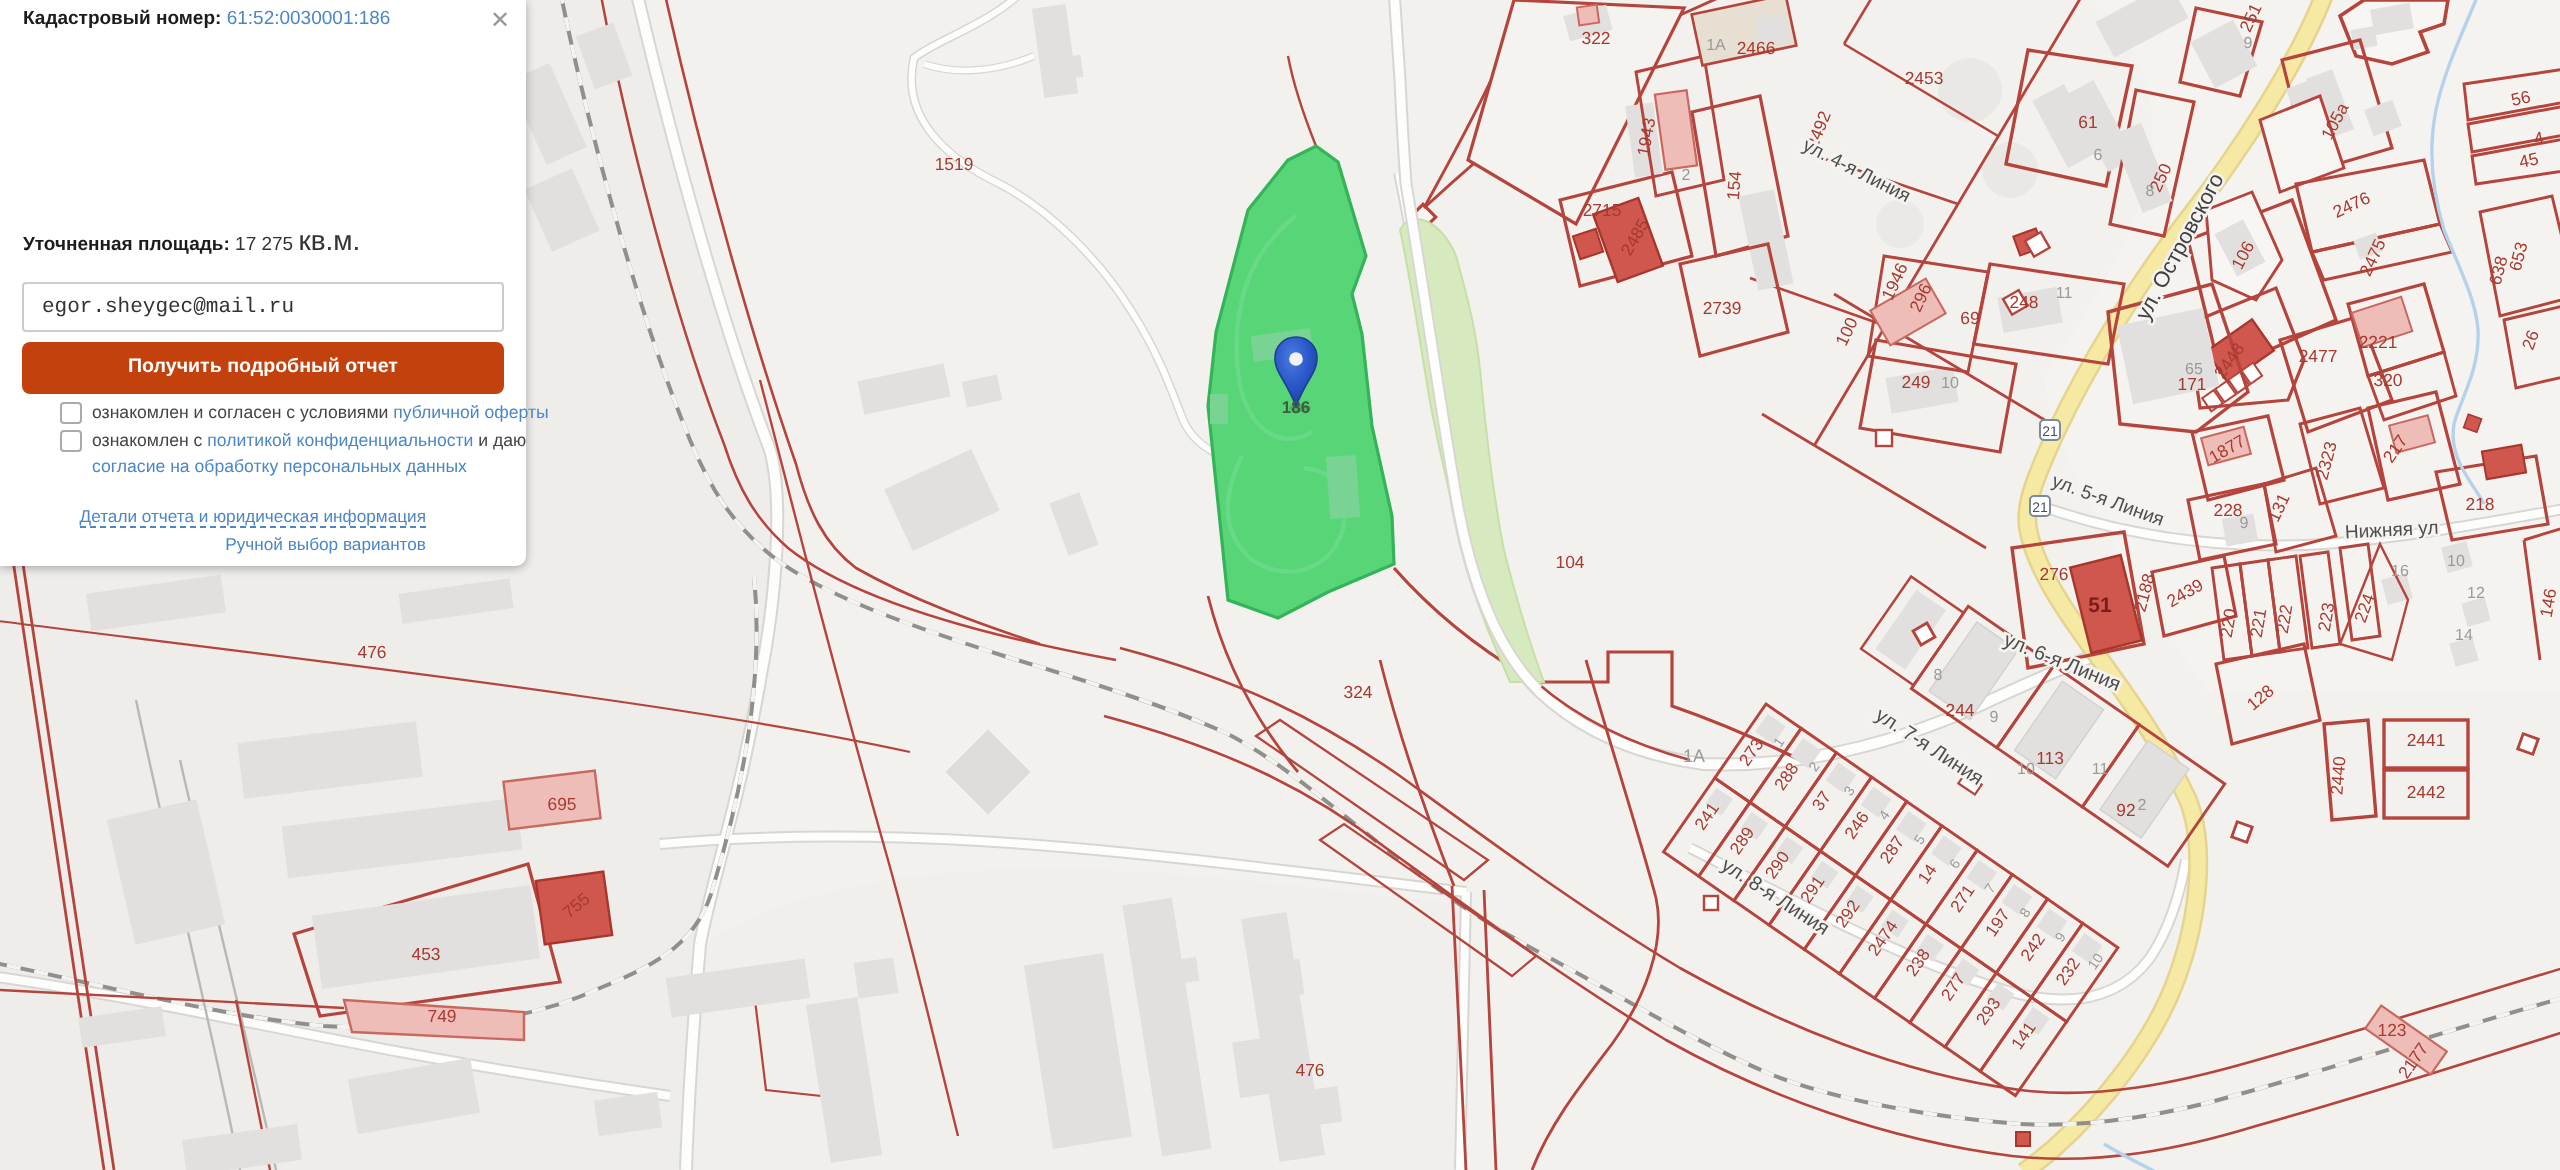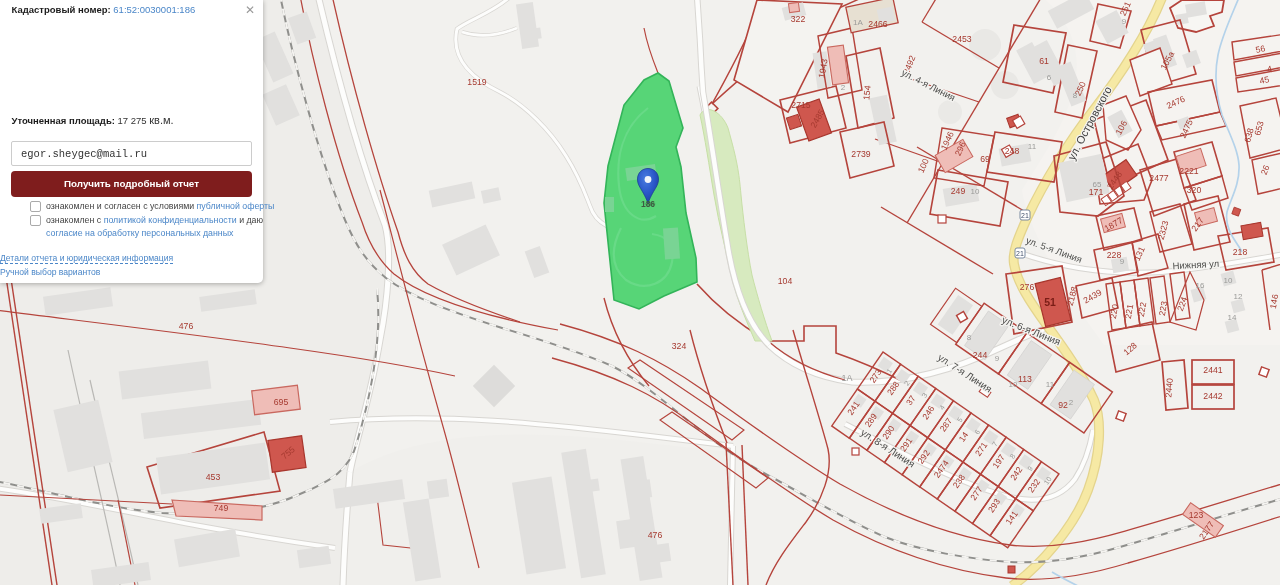--- a/index.html
+++ b/index.html
@@ -7,25 +7,25 @@
 #panel{position:absolute;left:0;top:0;width:263px;height:283px;background:#fff;
  border-radius:0 0 5px 0;box-shadow:0 1px 5px rgba(0,0,0,.3);font-size:9.5px;color:#333;z-index:5}
 #close{position:absolute;right:8px;top:3px;color:#999;font-size:12px;cursor:default}
 .row{position:absolute;left:11.5px;width:248px;line-height:12.9px;white-space:nowrap}
 .row b{color:#1c1c1c}
 .lk{color:#4a86c8;text-decoration:none}
 .u{}
 .dash{border-bottom:1px dashed #4a86c8}
 #email{position:absolute;left:11px;top:141px;width:230px;height:21px;border:1px solid #ccc;
  border-radius:2px;font-family:Liberation Mono, monospace;font-size:10.5px;color:#333;padding:1px 0 1px 9px}
-#btn{position:absolute;left:11px;top:171px;width:241px;height:26px;line-height:26px;background:#7f1d1d;border-radius:4px;
+#btn{position:absolute;left:11px;top:171px;width:241px;height:26px;line-height:26px;background:#c2410c;border-radius:4px;
  color:#fff;font-size:9.8px;font-weight:bold;text-align:center}
 .cb{position:absolute;left:30px;width:246px;display:flex;font-size:8.8px;line-height:12.6px;color:#444}
 .box{flex:0 0 9px;width:9px;height:9px;border:1px solid #aaa;border-radius:2px;background:#fff;margin:1px 5px 0 0}
-.cl{position:absolute;left:0;width:295px;text-align:left;font-size:8.6px}
+.cl{position:absolute;left:0;width:213px;text-align:right;font-size:8.6px}
 </style></head>
 <body>
 
 <svg id="map" width="1280" height="585" viewBox="0 0 1280 585">
 <defs>
 <radialGradient id="ping" cx="40%" cy="30%" r="75%">
  <stop offset="0%" stop-color="#4a7ce0"></stop>
         <stop offset="55%" stop-color="#2a57c9"></stop>
         <stop offset="100%" stop-color="#1e3fa0"></stop>
 </radialGradient>
@@ -525,21 +525,21 @@
 </svg>
 
 <div id="panel">
 
   <div id="close">✕</div>
 
   <div class="row" style="top:4px"><b>Кадастровый номер:</b> <a class="lk u">61:52:0030001:186</a></div>
 
 
 
-  <div class="row" style="top:114px"><b>Уточненная площадь:</b> 17 275 <span style="font-size:11px">кв.м.</span></div>
+  <div class="row" style="top:114px"><b>Уточненная площадь:</b> 17 275 <span style="font-size:14px">кв.м.</span></div>
 
   <input id="email" type="text" value="egor.sheygec@mail.ru" style="">
 
   <div id="btn">Получить подробный отчет</div>
 
   <div class="cb" style="top:200px">
       <span class="box"></span>
       <span>ознакомлен и согласен с условиями <a class="lk">публичной оферты</a></span>
     </div>
 

